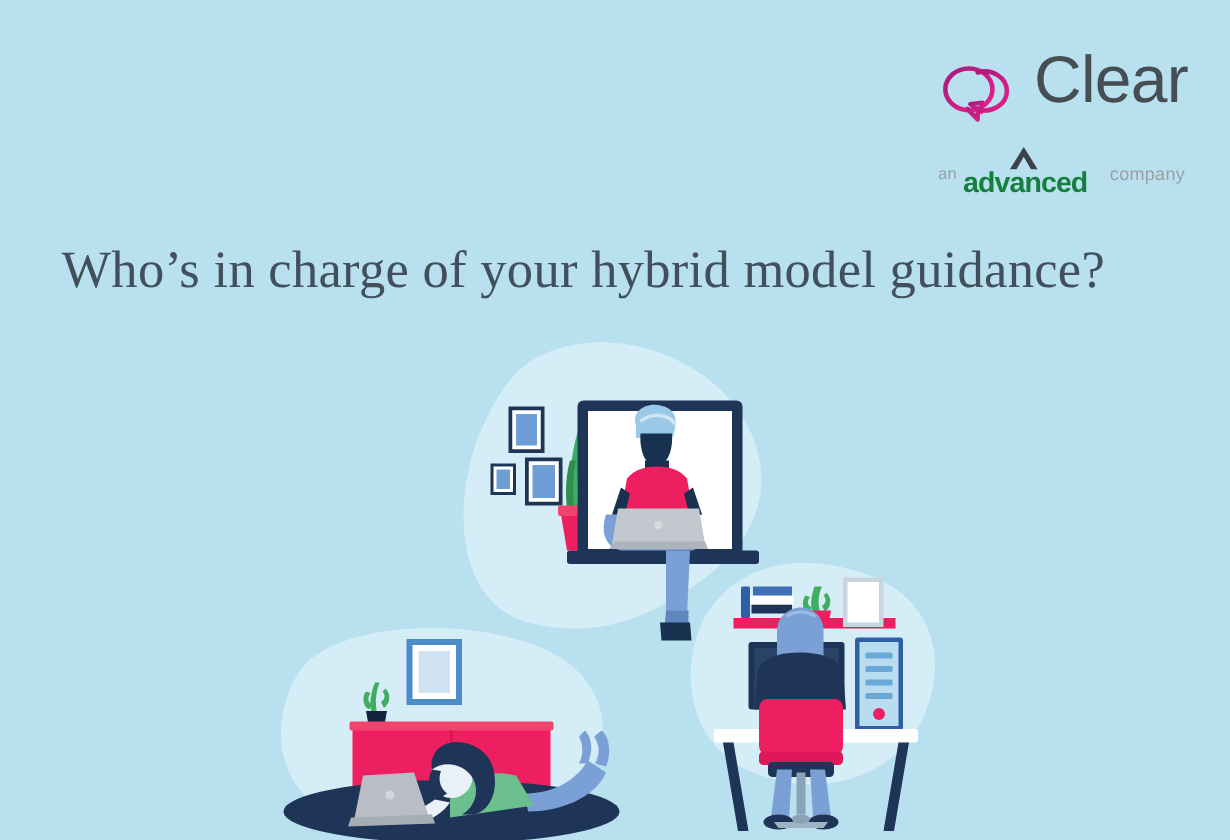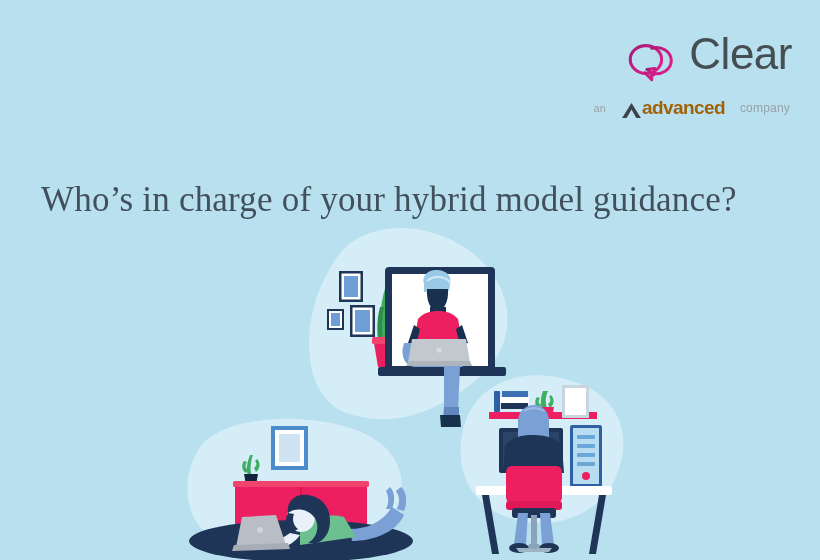--- a/index.html
+++ b/index.html
@@ -26,37 +26,36 @@
     font-size:44px;
     letter-spacing:-0.5px;
     font-family:"Liberation Sans", sans-serif;
   }
   .logo-words span{display:block;}
   .logo-sub{
     display:flex;align-items:center;
     margin-top:7px;margin-right:2px;
     color:#8d9599;font-size:12px;letter-spacing:0.2px;
   }
-  .logo-sub .an{font-size:11px;color:#9aa1a5;margin-right:16px;}
+  .logo-sub .an{font-size:11px;color:#9aa1a5;margin-right:4px;}
   .logo-sub .adv{
-    color:#a16207;font-size:19px;font-weight:700;letter-spacing:-0.6px;
-    display:flex;align-items:center;
+    color:#15803d;font-size:19px;font-weight:700;letter-spacing:-0.6px;
+    display:flex;align-items:center;flex-direction:column;
   }
   .logo-sub .company{font-size:12px;color:#9aa1a5;margin-left:15px;}
   .tri{display:inline-block;width:19px;height:15px;margin-right:1px;}
 
   
   .headline{
     position:absolute; left:41px; top:160px; right:30px;
     font-family:"Liberation Serif", serif;
     font-size:35px;
     color:#41505c;
     letter-spacing:0.2px;
     white-space:nowrap;
-    margin-top:20px;
   }
 
   
   .art{position:absolute;left:0;top:215px;width:820px;height:345px;}
   .art svg{display:block;}
 </style>
 </head>
 <body>
 
 <div class="stage">

